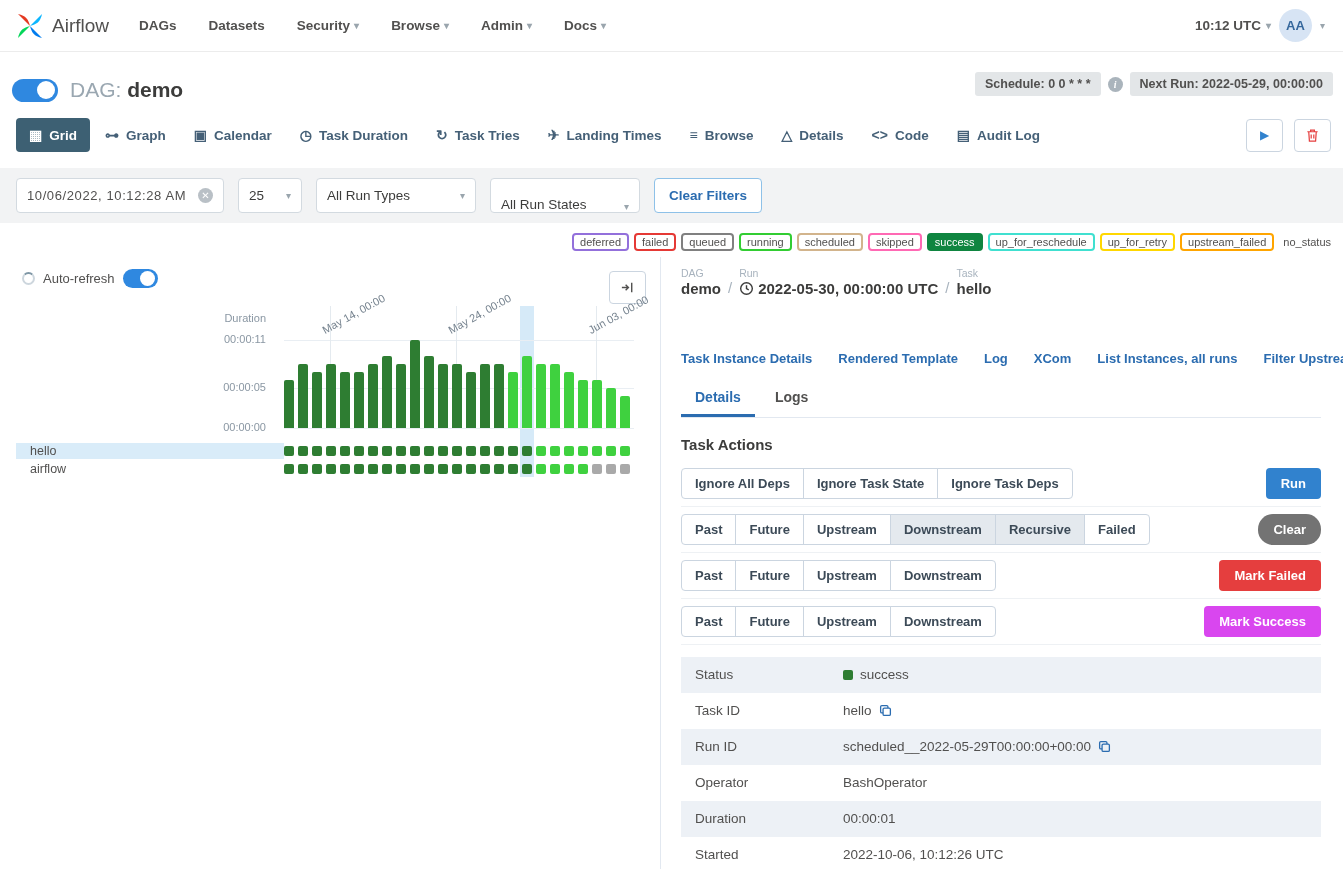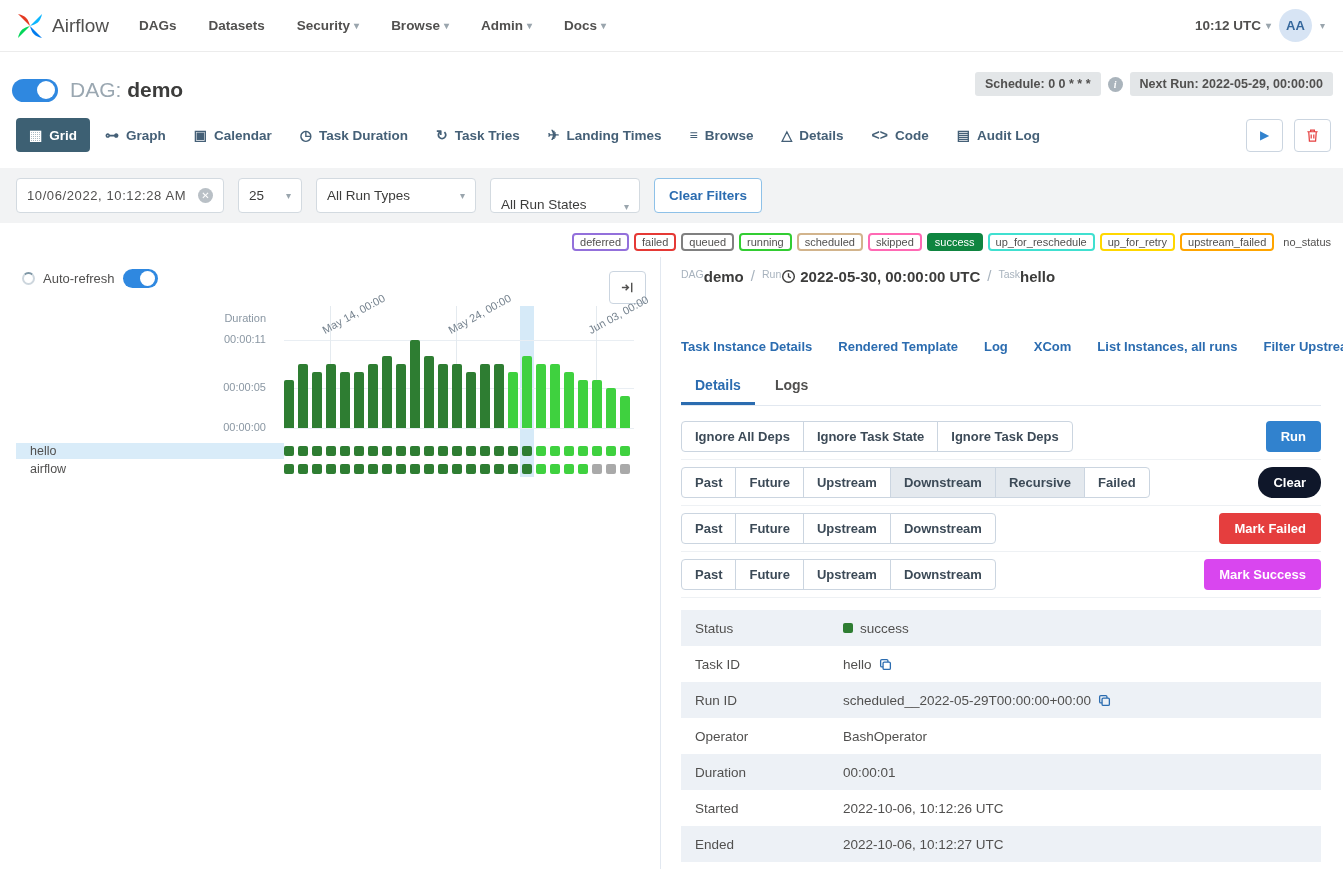--- a/index.html
+++ b/index.html
@@ -79,21 +79,21 @@
   .trow { display: flex; align-items: center; height: 17px; margin-bottom: 1px; }
   .tlabel { width: 268px; margin-left: 16px; padding-left: 14px; font-size: 12.5px; color: #51504f; cursor: pointer; height: 16px; line-height: 16px; }
   .tsel { background: #d9ecf9; }
   .squares { display: flex; gap: 4px; }
   .sq { width: 10px; height: 10px; border-radius: 2px; cursor: pointer; }
   .sel-overlay { position: absolute; top: 14px; bottom: 0; width: 14px; background: #add6f2; opacity: 0.5; z-index: 0; }
 
   
   .right-panel { flex: 1; border-left: 1px solid #e2e8f0; padding: 10px 22px 0 20px; overflow: hidden; }
   .breadcrumb { display: flex; align-items: flex-end; gap: 7px; }
-  .crumb { display: flex; flex-direction: row; }
+  .crumb { display: flex; flex-direction: column; }
   .crumb-label { font-size: 10.5px; color: #a8b3be; line-height: 1.2; }
   .crumb-value { font-size: 15px; font-weight: 700; color: #3c3c3b; display: flex; align-items: center; gap: 4px; white-space: nowrap; }
   .crumb-sep { color: #a8b3be; font-size: 15px; padding-bottom: 1px; }
   .ti-links { display: flex; gap: 26px; margin-top: 18px; flex-wrap: nowrap; }
   .tlink { color: #2b6cb0; font-weight: 700; font-size: 13px; cursor: pointer; white-space: nowrap; margin-top: 36px; }
   .detail-tabs { display: flex; margin-top: 14px; border-bottom: 1px solid #e2e8f0; gap: 6px; }
   .dtab { padding: 9px 14px; font-size: 14px; font-weight: 700; color: #51504f; cursor: pointer; border-bottom: 3px solid transparent; }
   .dtab.active { color: #2b6cb0; border-bottom-color: #2b6cb0; }
   .ta-title { margin-top: 18px; font-size: 15px; font-weight: 700; color: #3c3c3b; }
   .action-rows { margin-top: 8px; }
@@ -422,40 +422,41 @@
           <span class="tlink">XCom</span>
           <span class="tlink">List Instances, all runs</span>
           <span class="tlink">Filter Upstream</span>
         </div>
 
       <div class="detail-tabs" id="detailTabs">
           <span class="dtab active">Details</span>
           <span class="dtab">Logs</span>
         </div>
 
+      <div class="ta-title">Task Actions</div>
 
       <div class="action-rows" id="actionRows">
           <div class="action-row">
             <div class="btn-group">
               <button class="gbtn">Ignore All Deps</button>
               <button class="gbtn">Ignore Task State</button>
               <button class="gbtn">Ignore Task Deps</button>
             </div>
             <button class="solid-btn" style="background: rgb(49, 130, 206);">Run</button>
           </div>
           <div class="action-row">
             <div class="btn-group">
               <button class="gbtn">Past</button>
               <button class="gbtn">Future</button>
               <button class="gbtn">Upstream</button>
               <button class="gbtn gactive">Downstream</button>
               <button class="gbtn gactive">Recursive</button>
               <button class="gbtn">Failed</button>
             </div>
-            <button class="solid-btn" style="background: #0f172a; border-radius: 15px;">Clear</button>
+            <button class="solid-btn" style="background: #737373; border-radius: 15px;">Clear</button>
           </div>
           <div class="action-row">
             <div class="btn-group">
               <button class="gbtn">Past</button>
               <button class="gbtn">Future</button>
               <button class="gbtn">Upstream</button>
               <button class="gbtn">Downstream</button>
             </div>
             <button class="solid-btn" style="background: rgb(229, 62, 62);">Mark Failed</button>
           </div>

